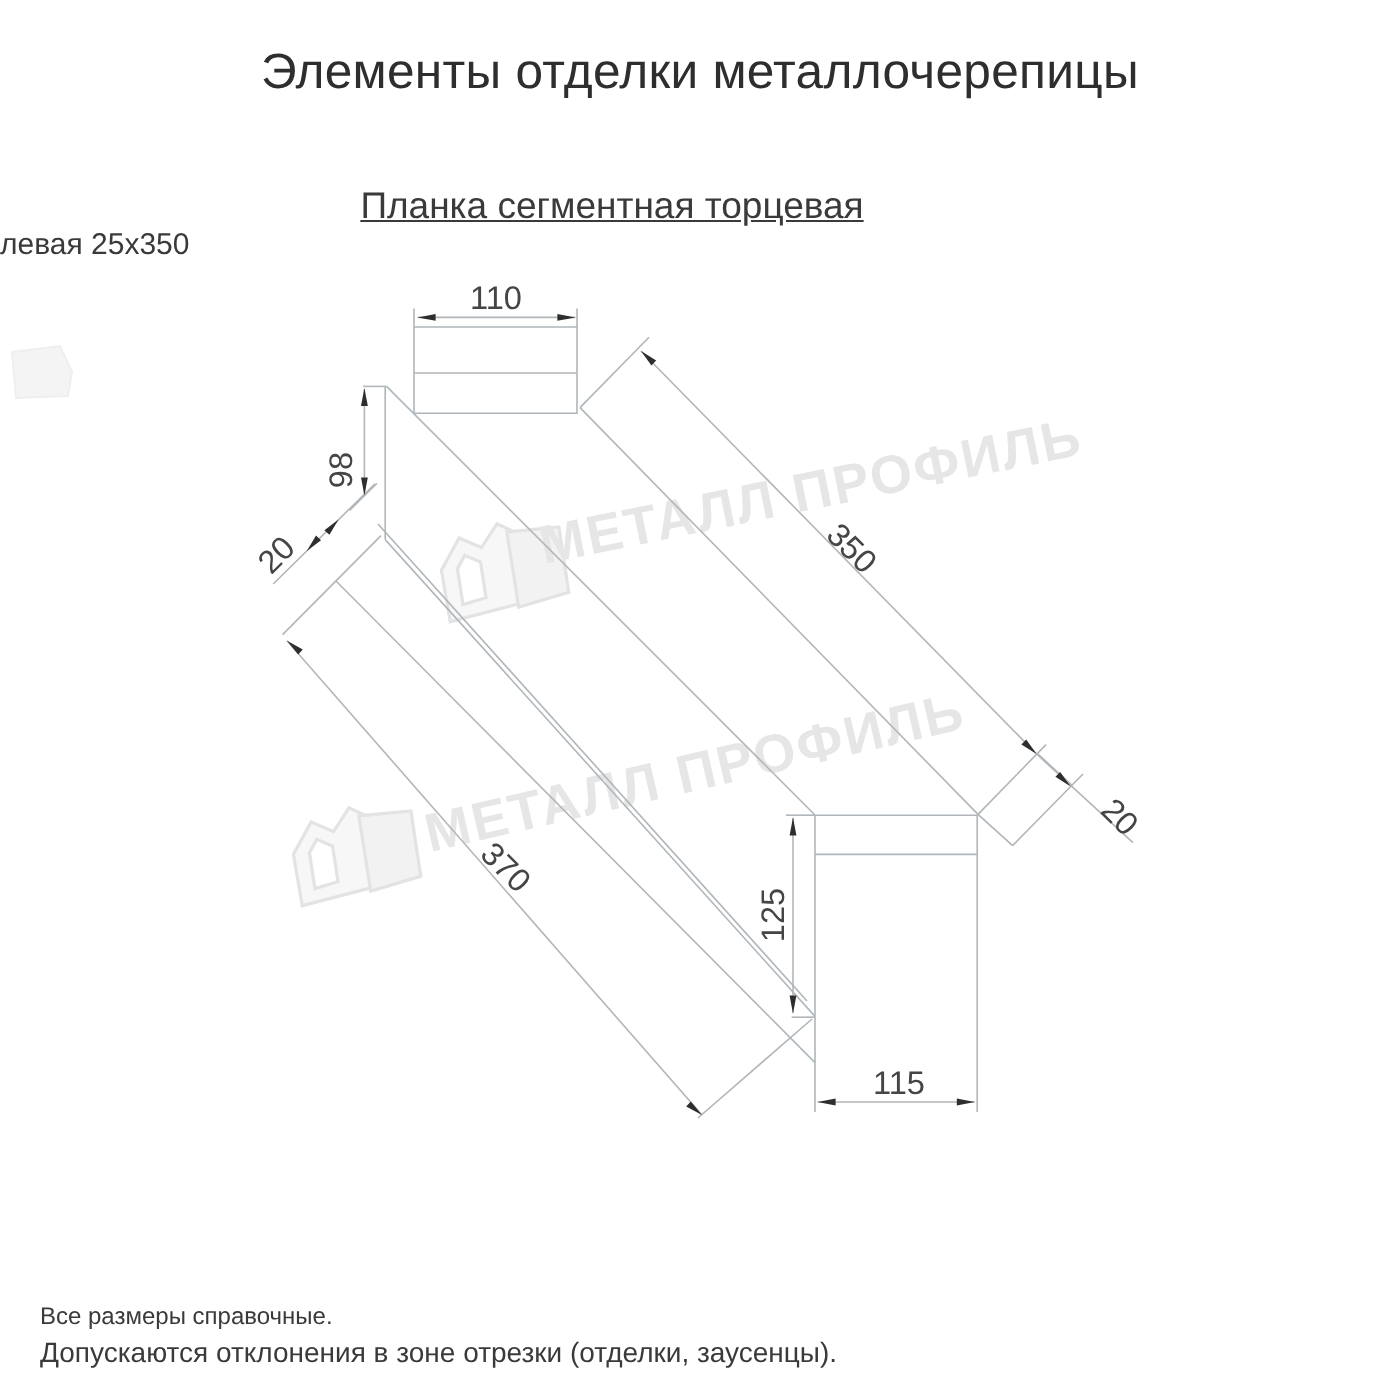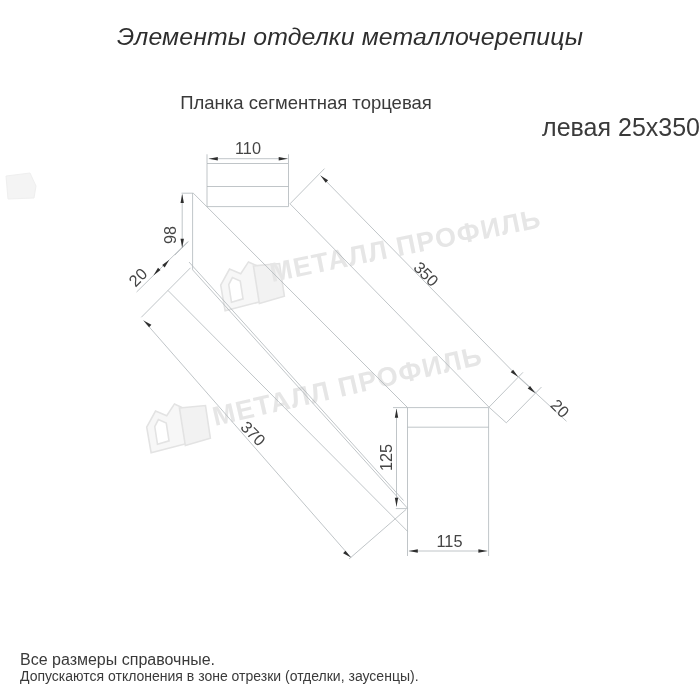--- a/index.html
+++ b/index.html
@@ -2,25 +2,25 @@
 <html><head>
 <meta charset="utf-8">
 <style>
   html,body{margin:0;padding:0;}
   body{width:700px;height:700px;position:relative;background:#fff;font-family:"Liberation Sans",sans-serif;overflow:hidden;}
   .t{position:absolute;line-height:1;white-space:nowrap;color:#3a3a3a;}
 </style>
 </head>
 <body>
 
-<div class="t" id="title" style="left:0;top:24.6px;width:700px;text-align:center;font-size:24.8px;letter-spacing:0.15px;color:#2e2e2e;font-style:italic;">Элементы отделки металлочерепицы</div>
+<div class="t" id="title" style="left:0;top:24.6px;width:700px;text-align:center;font-size:24.8px;letter-spacing:0.15px;color:#2e2e2e;">Элементы отделки металлочерепицы</div>
 
-<div class="t" id="sub1" style="left:0;top:93.8px;width:612px;text-align:center;font-size:18.5px;">Планка сегментная торцевая</div>
+<div class="t" id="sub1" style="left:0;top:93.8px;width:612px;text-align:center;font-size:18.5px;text-decoration:underline;">Планка сегментная торцевая</div>
 
-<div class="t" id="sub2" style="left:0;top:114.9px;width:700px;text-align:right;font-size:25px;">левая 25х350</div>
+<div class="t" id="sub2" style="left:0;top:114.9px;width:700px;text-align:left;font-size:15px;">левая 25х350</div>
 
 <svg width="700" height="700" viewBox="0 0 700 700" style="position:absolute;left:0;top:0;">
 
   <g stroke="#e3e3e3" stroke-width="1.6" fill="#f7f7f7" transform="translate(215,268) rotate(-12)">
     <path d="M2,18 L14,4 L24,11 L34,1 L46,10 L45,42 L1,44 Z"></path>
     <path d="M10,19 L15,13 L22,18 L21,36 L9,37 Z" fill="#fff"></path>
     <path d="M38,6 L64,9 L62,42 L36,44 Z" fill="#f2f2f2"></path>
   </g>
 
   <text x="272" y="282" transform="rotate(-11.5 272 282)" font-size="27" font-weight="bold" letter-spacing="1.2" fill="#e6e6e6">МЕТАЛЛ ПРОФИЛЬ</text>
@@ -128,15 +128,15 @@
     <text x="0" y="0" transform="translate(249,437.5) rotate(45)">370</text>
 
     <text x="0" y="0" transform="translate(556,412.4) rotate(45)">20</text>
 
     <text x="0" y="0" transform="translate(391.8,457.5) rotate(-90)">125</text>
 
     <text x="449.5" y="546.9">115</text>
   </g>
 </svg>
 
-<div class="t" id="foot1" style="left:20px;top:651.6px;font-size:16px;">Все размеры справочные.</div>
+<div class="t" id="foot1" style="left:20px;top:651.6px;font-size:12px;">Все размеры справочные.</div>
 
 <div class="t" id="foot2" style="left:20px;top:668.6px;font-size:14px;">Допускаются отклонения в зоне отрезки (отделки, заусенцы).</div>
 
 </body></html>

